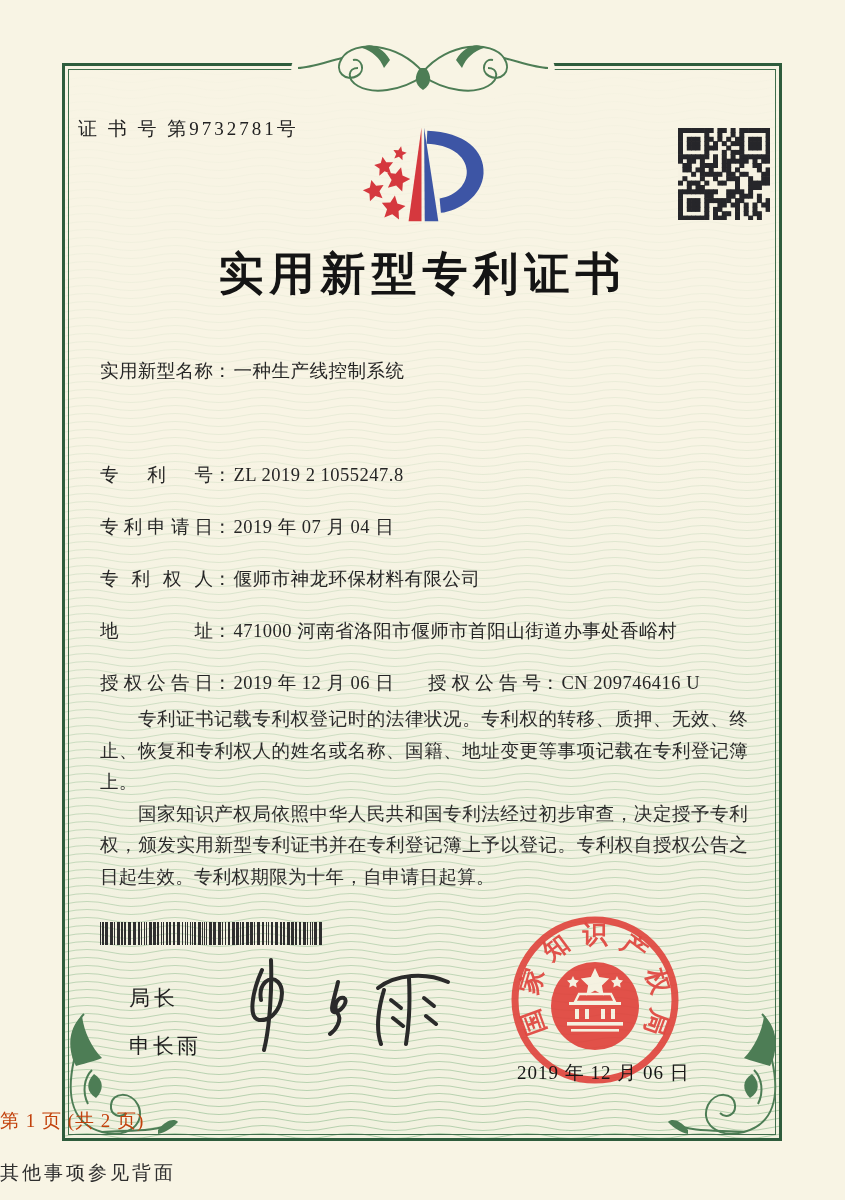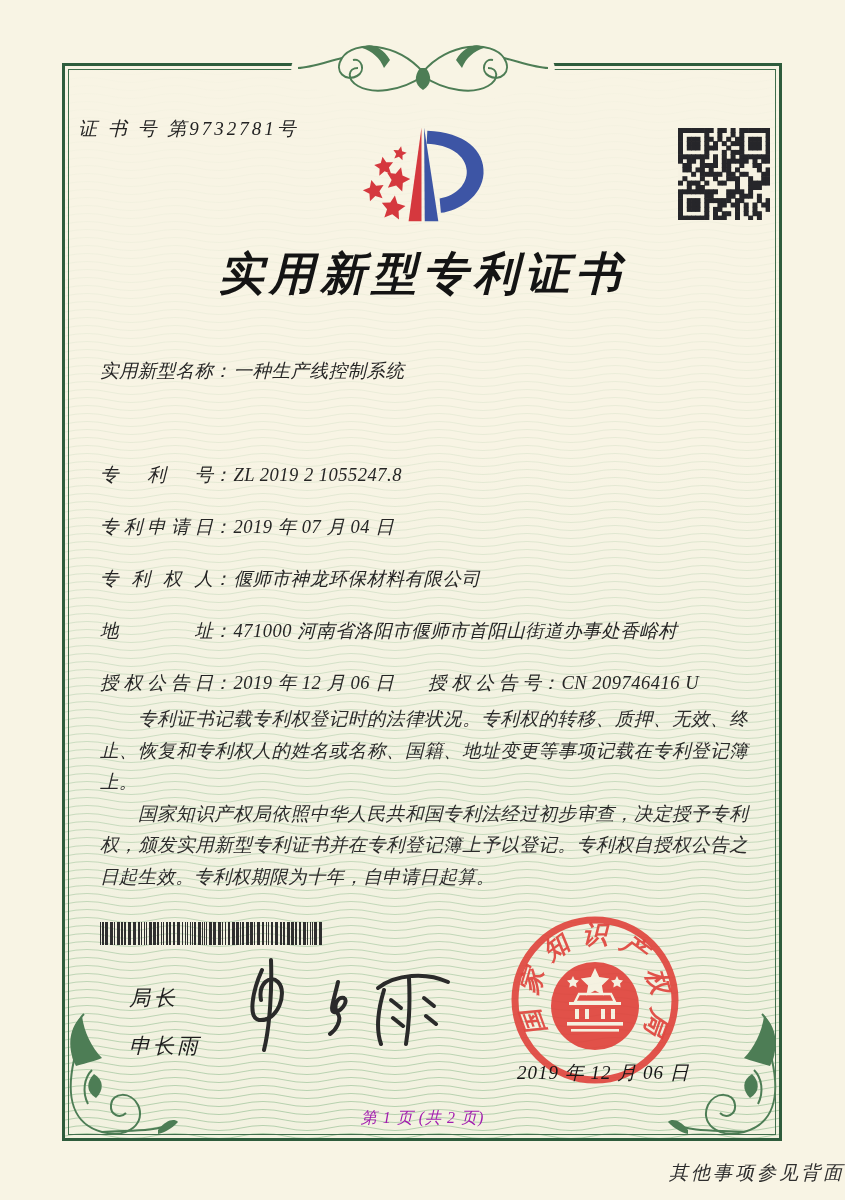--- a/index.html
+++ b/index.html
@@ -1,33 +1,33 @@
 <!DOCTYPE html>
 <html><head>
 <meta charset="utf-8">
 <style>
   html,body{margin:0;padding:0;}
   body{width:845px;height:1200px;background:#efece0;font-family:"Liberation Serif","DejaVu Serif",serif;}
-  .page{position:relative;width:845px;height:1200px;background:#f8f4e4;overflow:hidden;font-style:italic;}
+  .page{position:relative;width:845px;height:1200px;background:#f8f4e4;overflow:hidden;}
   .frame{position:absolute;left:62px;top:63px;width:720px;height:1078px;border:3px solid #2e5c3c;box-sizing:border-box;}
   .frame-inner{position:absolute;left:3px;top:3px;right:3px;bottom:3px;border:1px solid #3f6e4c;}
   .tint{position:absolute;left:0;top:0;right:0;bottom:0;background:linear-gradient(rgba(248,244,228,0.9) 0%,rgba(248,244,228,0.55) 35%,rgba(222,235,216,0.25) 65%,rgba(210,228,202,0.15) 100%);}
   .content{position:absolute;left:0;top:0;width:845px;height:1200px;}
   .cert-no{position:absolute;left:78px;top:116px;font-size:19px;letter-spacing:3px;color:#222;}
   .title{position:absolute;left:0;top:244px;width:845px;text-align:center;font-size:45px;font-weight:700;letter-spacing:6px;color:#141414;}
   .row{position:absolute;font-size:18.5px;color:#252525;white-space:nowrap;}
   .flabel{display:inline-block;width:113px;text-align:justify;text-align-last:justify;}
   .fvalue{margin-left:2px;letter-spacing:0.5px;}
   .body-text{position:absolute;left:100px;top:704px;width:648px;}
   .body-text p{margin:0;font-size:18.5px;line-height:31.5px;text-indent:2.05em;text-align:justify;color:#2b2b2b;letter-spacing:0.3px;}
   .officer-title{position:absolute;left:129px;top:984px;font-size:21px;letter-spacing:4px;color:#1d1d1d;}
   .officer-name{position:absolute;left:129px;top:1032px;font-size:21px;letter-spacing:3px;color:#1d1d1d;text-align:center;}
   .seal-date{position:absolute;left:517px;top:1060px;font-size:19px;color:#161616;letter-spacing:1px;}
-  .page-info{position:absolute;left:0;top:1108px;width:845px;text-align:center;font-size:16px;color:#a21caf;letter-spacing:1px;}
-  .back-note{position:absolute;left:0;top:1160px;width:845px;text-align:right;font-size:19px;color:#2e2e2e;letter-spacing:3px;}
+  .page-info{position:absolute;left:0;top:1108px;width:845px;text-align:left;font-size:19px;color:#c2410c;letter-spacing:1px;}
+  .back-note{position:absolute;left:0;top:1160px;width:845px;text-align:left;font-size:19px;color:#2e2e2e;letter-spacing:3px;}
   .abs{position:absolute;}
 </style>
 </head>
 <body>
 
 <div class="page">
 
   <div class="frame">
     <svg id="waves" width="714" height="1072" style="position:absolute;left:0;top:0;">
         <path d="M0 6 q22 -5 44 0 t44 0 t44 0 t44 0 t44 0 t44 0 t44 0 t44 0 t44 0 t44 0 t44 0 t44 0 t44 0 t44 0 t44 0 t44 0 t44 0" fill="none" stroke="#9fc39a" stroke-width="1" opacity="0.22"></path>

